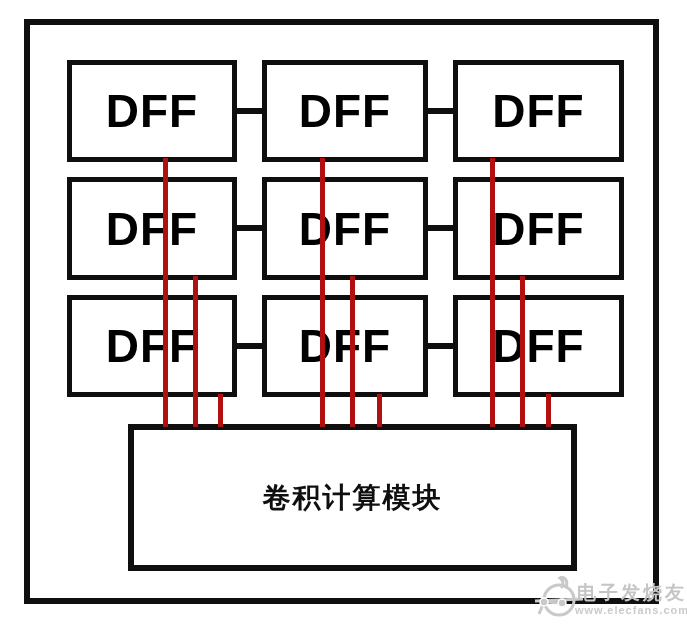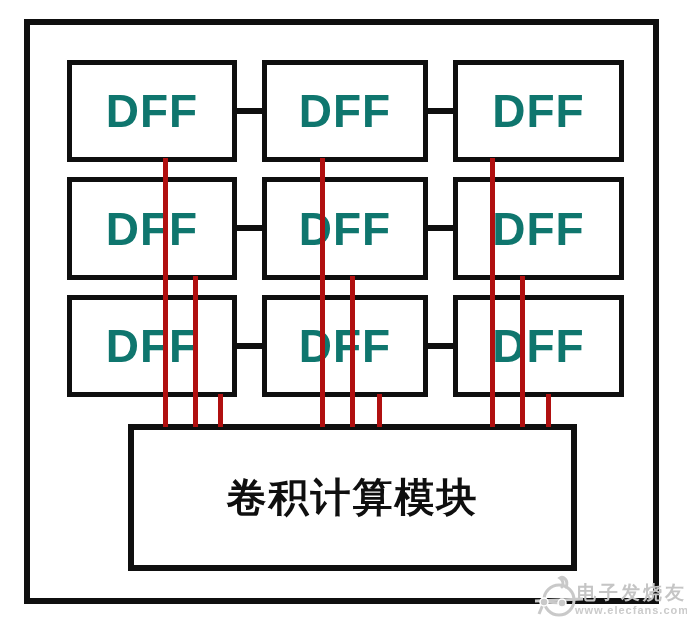--- a/index.html
+++ b/index.html
@@ -10,21 +10,21 @@
   .outer-border{
     position:absolute;left:24px;top:19px;width:635px;height:585px;
     box-sizing:border-box;border:6px solid #0f0f0f;z-index:1;
   }
   .dff-box{
     position:absolute;box-sizing:border-box;border:5px solid #0f0f0f;
     background:#ffffff;display:flex;align-items:center;justify-content:center;
     z-index:2;
   }
   .dff-label{
-    font-size:46px;font-weight:bold;color:#0f766e;letter-spacing:1px;
+    font-size:46px;font-weight:bold;color:#000000;letter-spacing:1px;
   }
   
   .r1{top:60px;height:102px;}
   .r2{top:177px;height:103px;}
   .r3{top:295px;height:102px;}
   
   .c1{left:67px;width:170px;}
   .c2{left:262px;width:166px;}
   .c3{left:453px;width:171px;}
   .connector{
@@ -32,21 +32,21 @@
   }
   .redline{
     position:absolute;width:5px;background:#b01010;z-index:4;
   }
   .module-box{
     position:absolute;left:128px;top:424px;width:449px;height:147px;
     box-sizing:border-box;border:6px solid #0f0f0f;background:#ffffff;
     display:flex;align-items:center;justify-content:center;z-index:3;
   }
   .module-label{
-    font-size:40px;font-weight:bold;color:#0f0f0f;letter-spacing:2px;
+    font-size:28px;font-weight:bold;color:#0f0f0f;letter-spacing:2px;
   }
   .watermark{
     position:absolute;left:533px;top:574px;width:150px;height:54px;z-index:10;
   }
   .wm-logo{position:absolute;left:0;top:0;}
   .wm-brand{
     position:absolute;left:44px;top:6px;font-size:19px;font-weight:bold;
     color:#c5c5c5;letter-spacing:3px;white-space:nowrap;
   }
   .wm-url{

